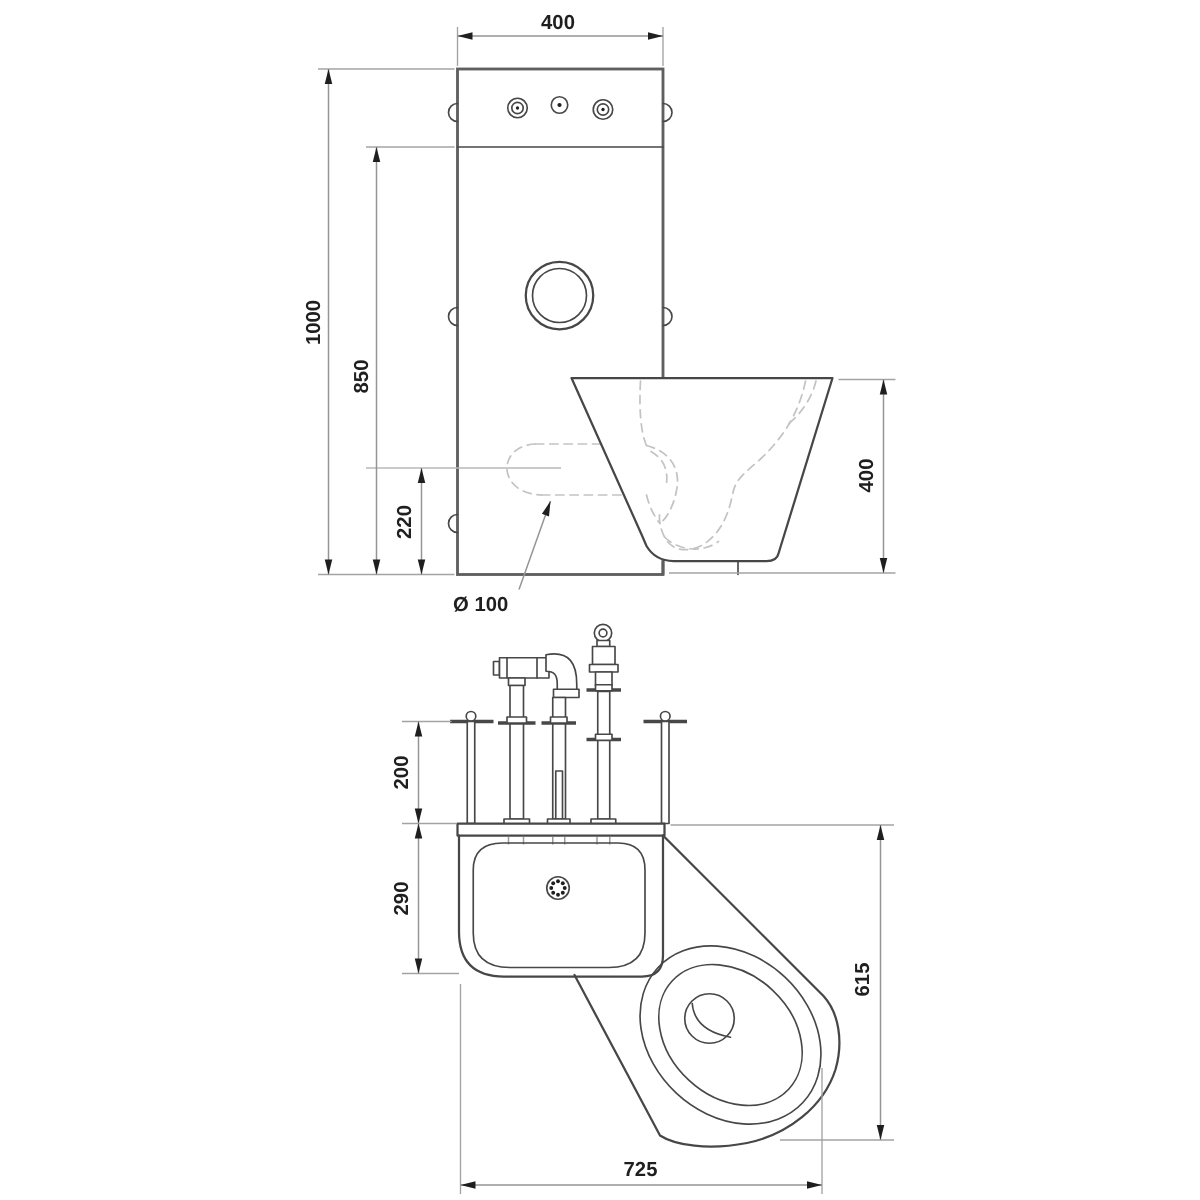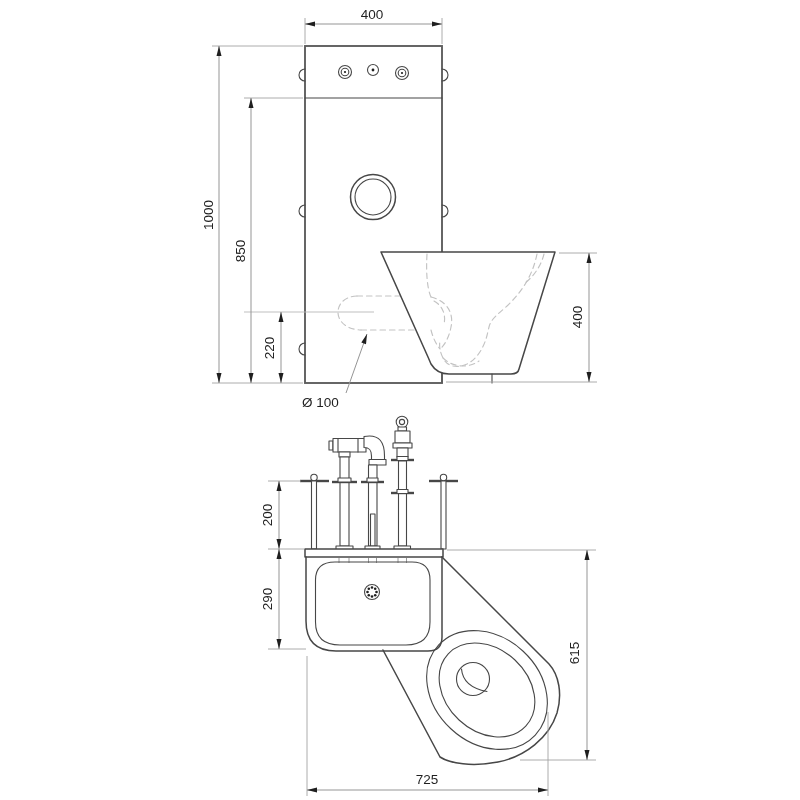--- a/index.html
+++ b/index.html
@@ -1,16 +1,16 @@
 <!DOCTYPE html>
 <html><head>
 <meta charset="utf-8">
 <style>
   html,body{margin:0;padding:0;background:#ffffff;}
-  .sheet{width:800px;height:800px;background:#ffffff;position:relative;overflow:hidden;}
+  .sheet{width:800px;height:800px;background:#ffffff;position:relative;overflow:hidden;font-weight:bold;}
   svg{display:block;}
   text{font-family:"Liberation Sans","DejaVu Sans",sans-serif;font-size:13.5px;fill:#1f1f1f;}
   .obj{stroke:#474747;stroke-width:1.5;fill:none;stroke-linejoin:round;stroke-linecap:round;}
   .objw{stroke:#474747;stroke-width:1.5;fill:#ffffff;stroke-linejoin:round;}
   .panel{stroke:#5f5f5f;stroke-width:1.9;fill:none;}
   .thin{stroke-width:1.1;}
   .thick{stroke-width:2.4;stroke-linecap:butt;}
   .dim{stroke:#959595;stroke-width:1;fill:none;}
   .ext{stroke:#a3a3a3;stroke-width:0.9;fill:none;}
   .hid{stroke:#c3c3c3;stroke-width:1.15;fill:none;stroke-dasharray:5.5 4;stroke-linecap:round;}

